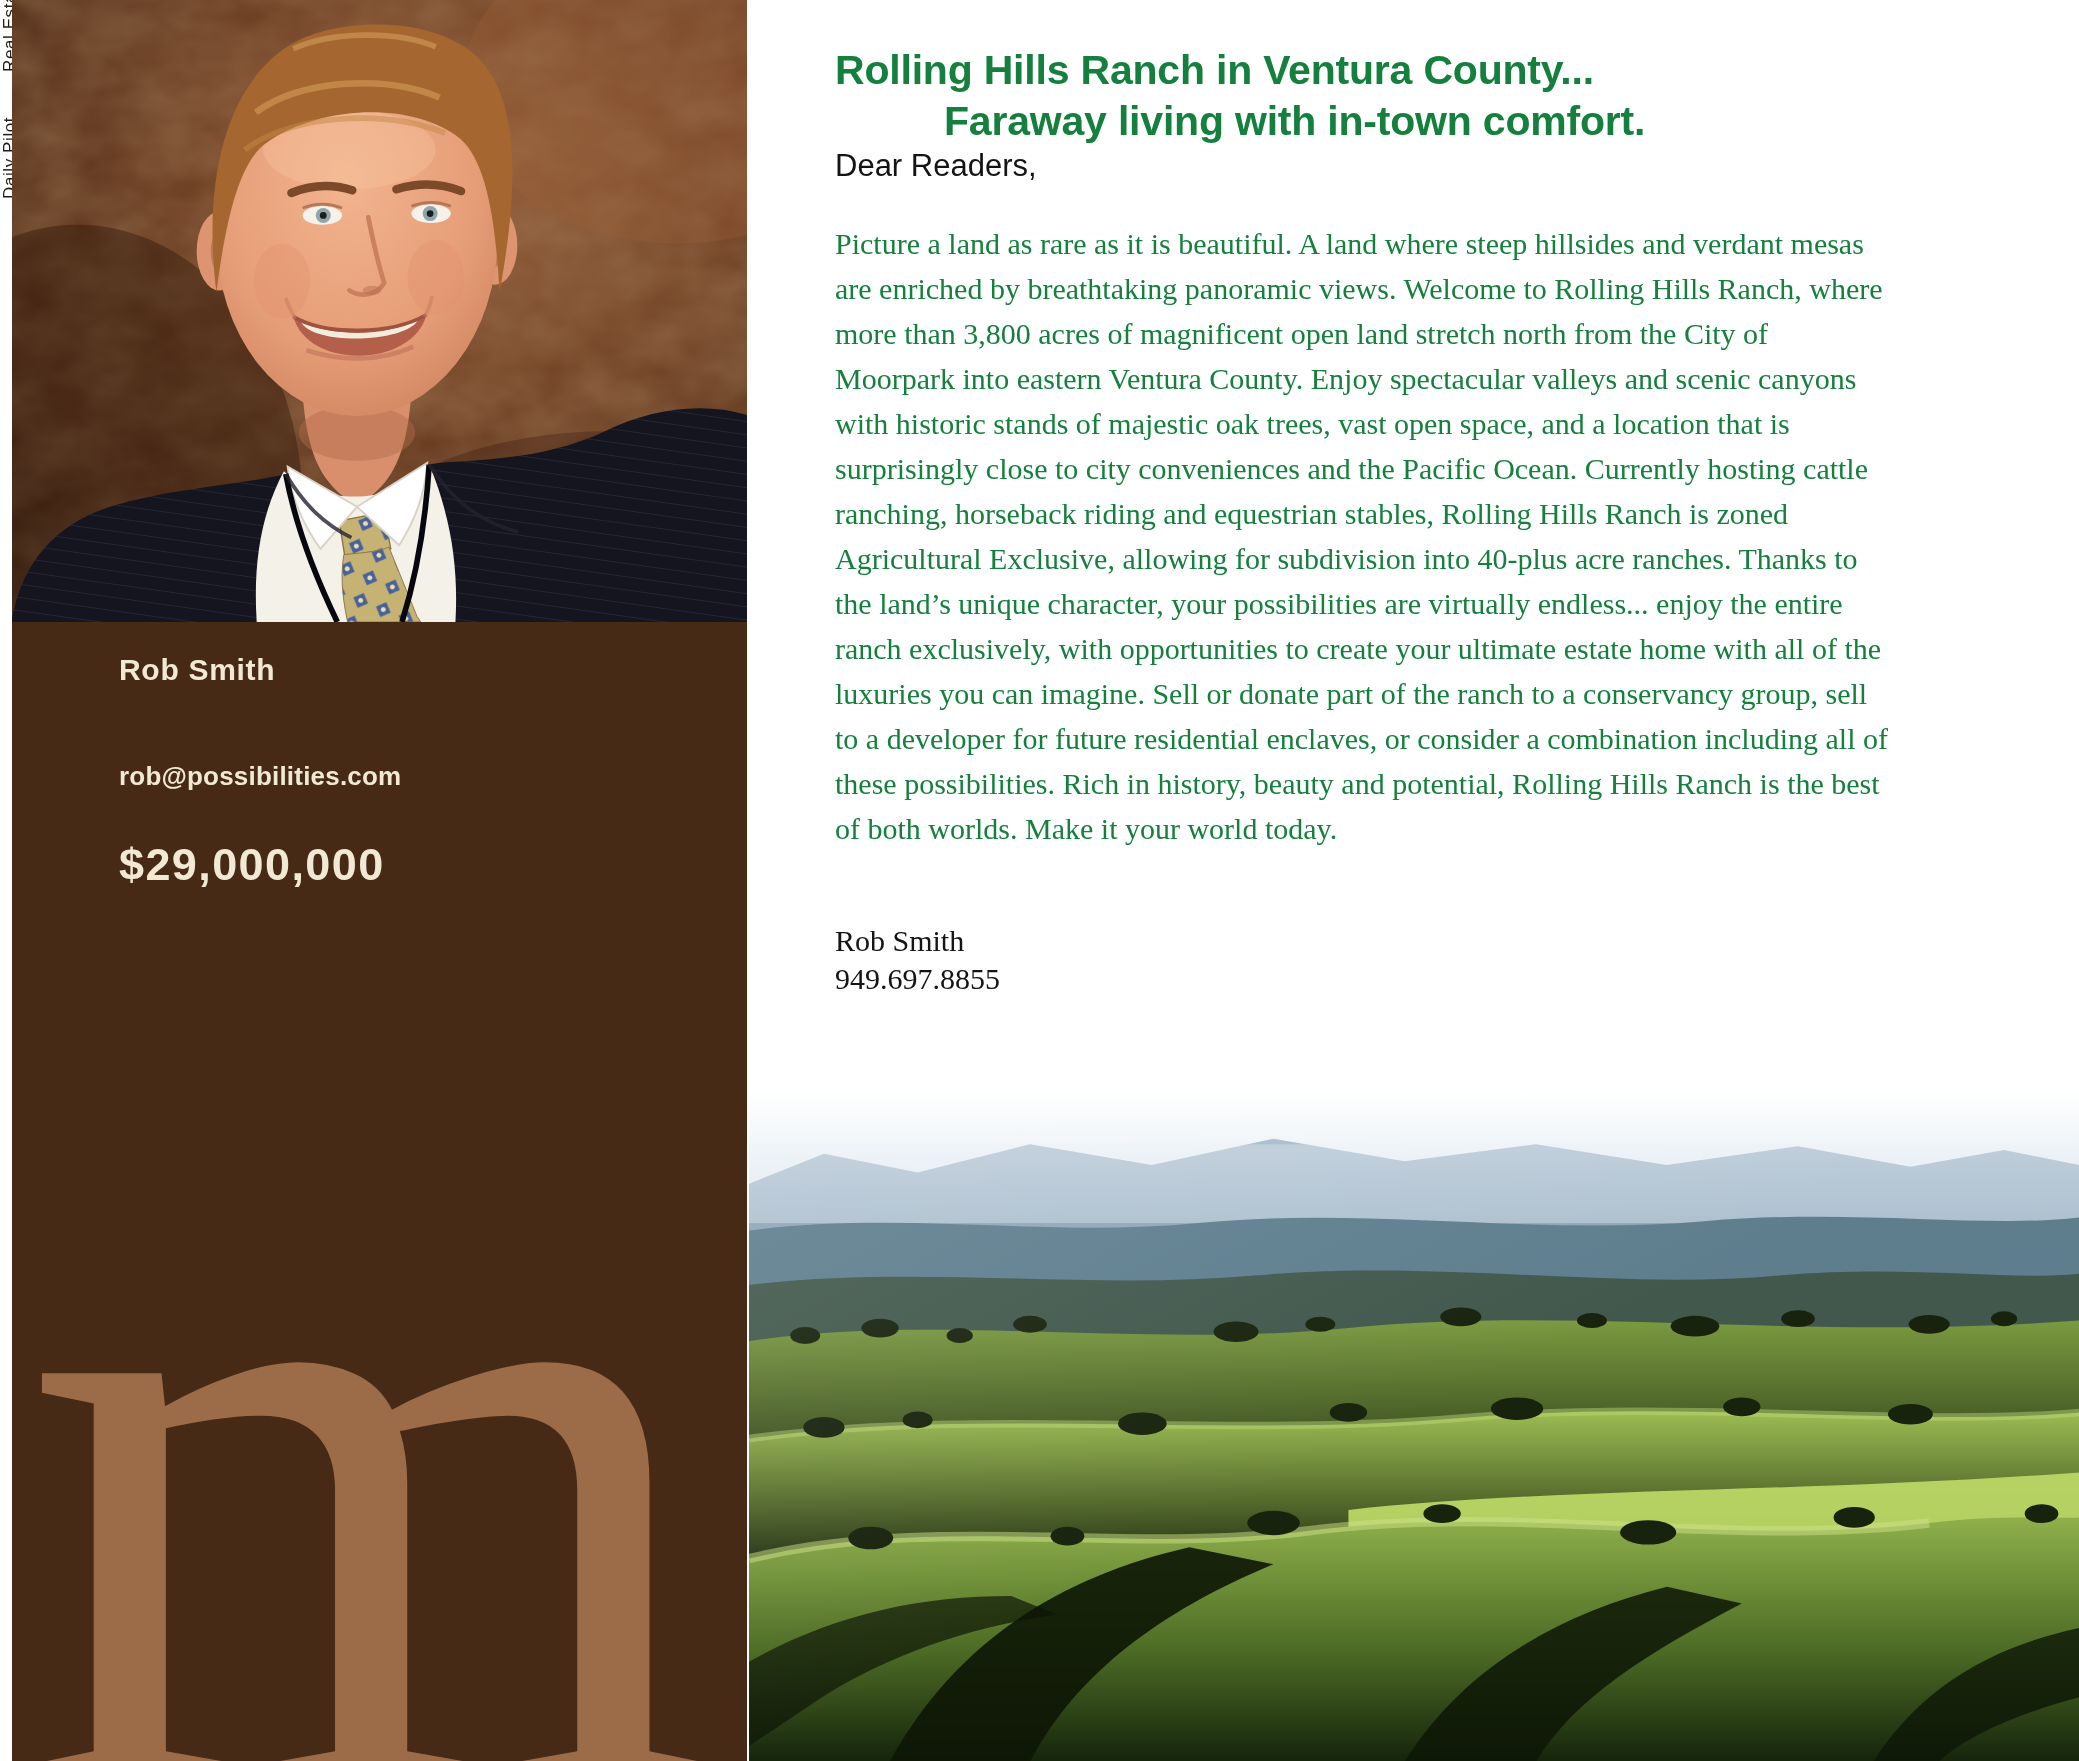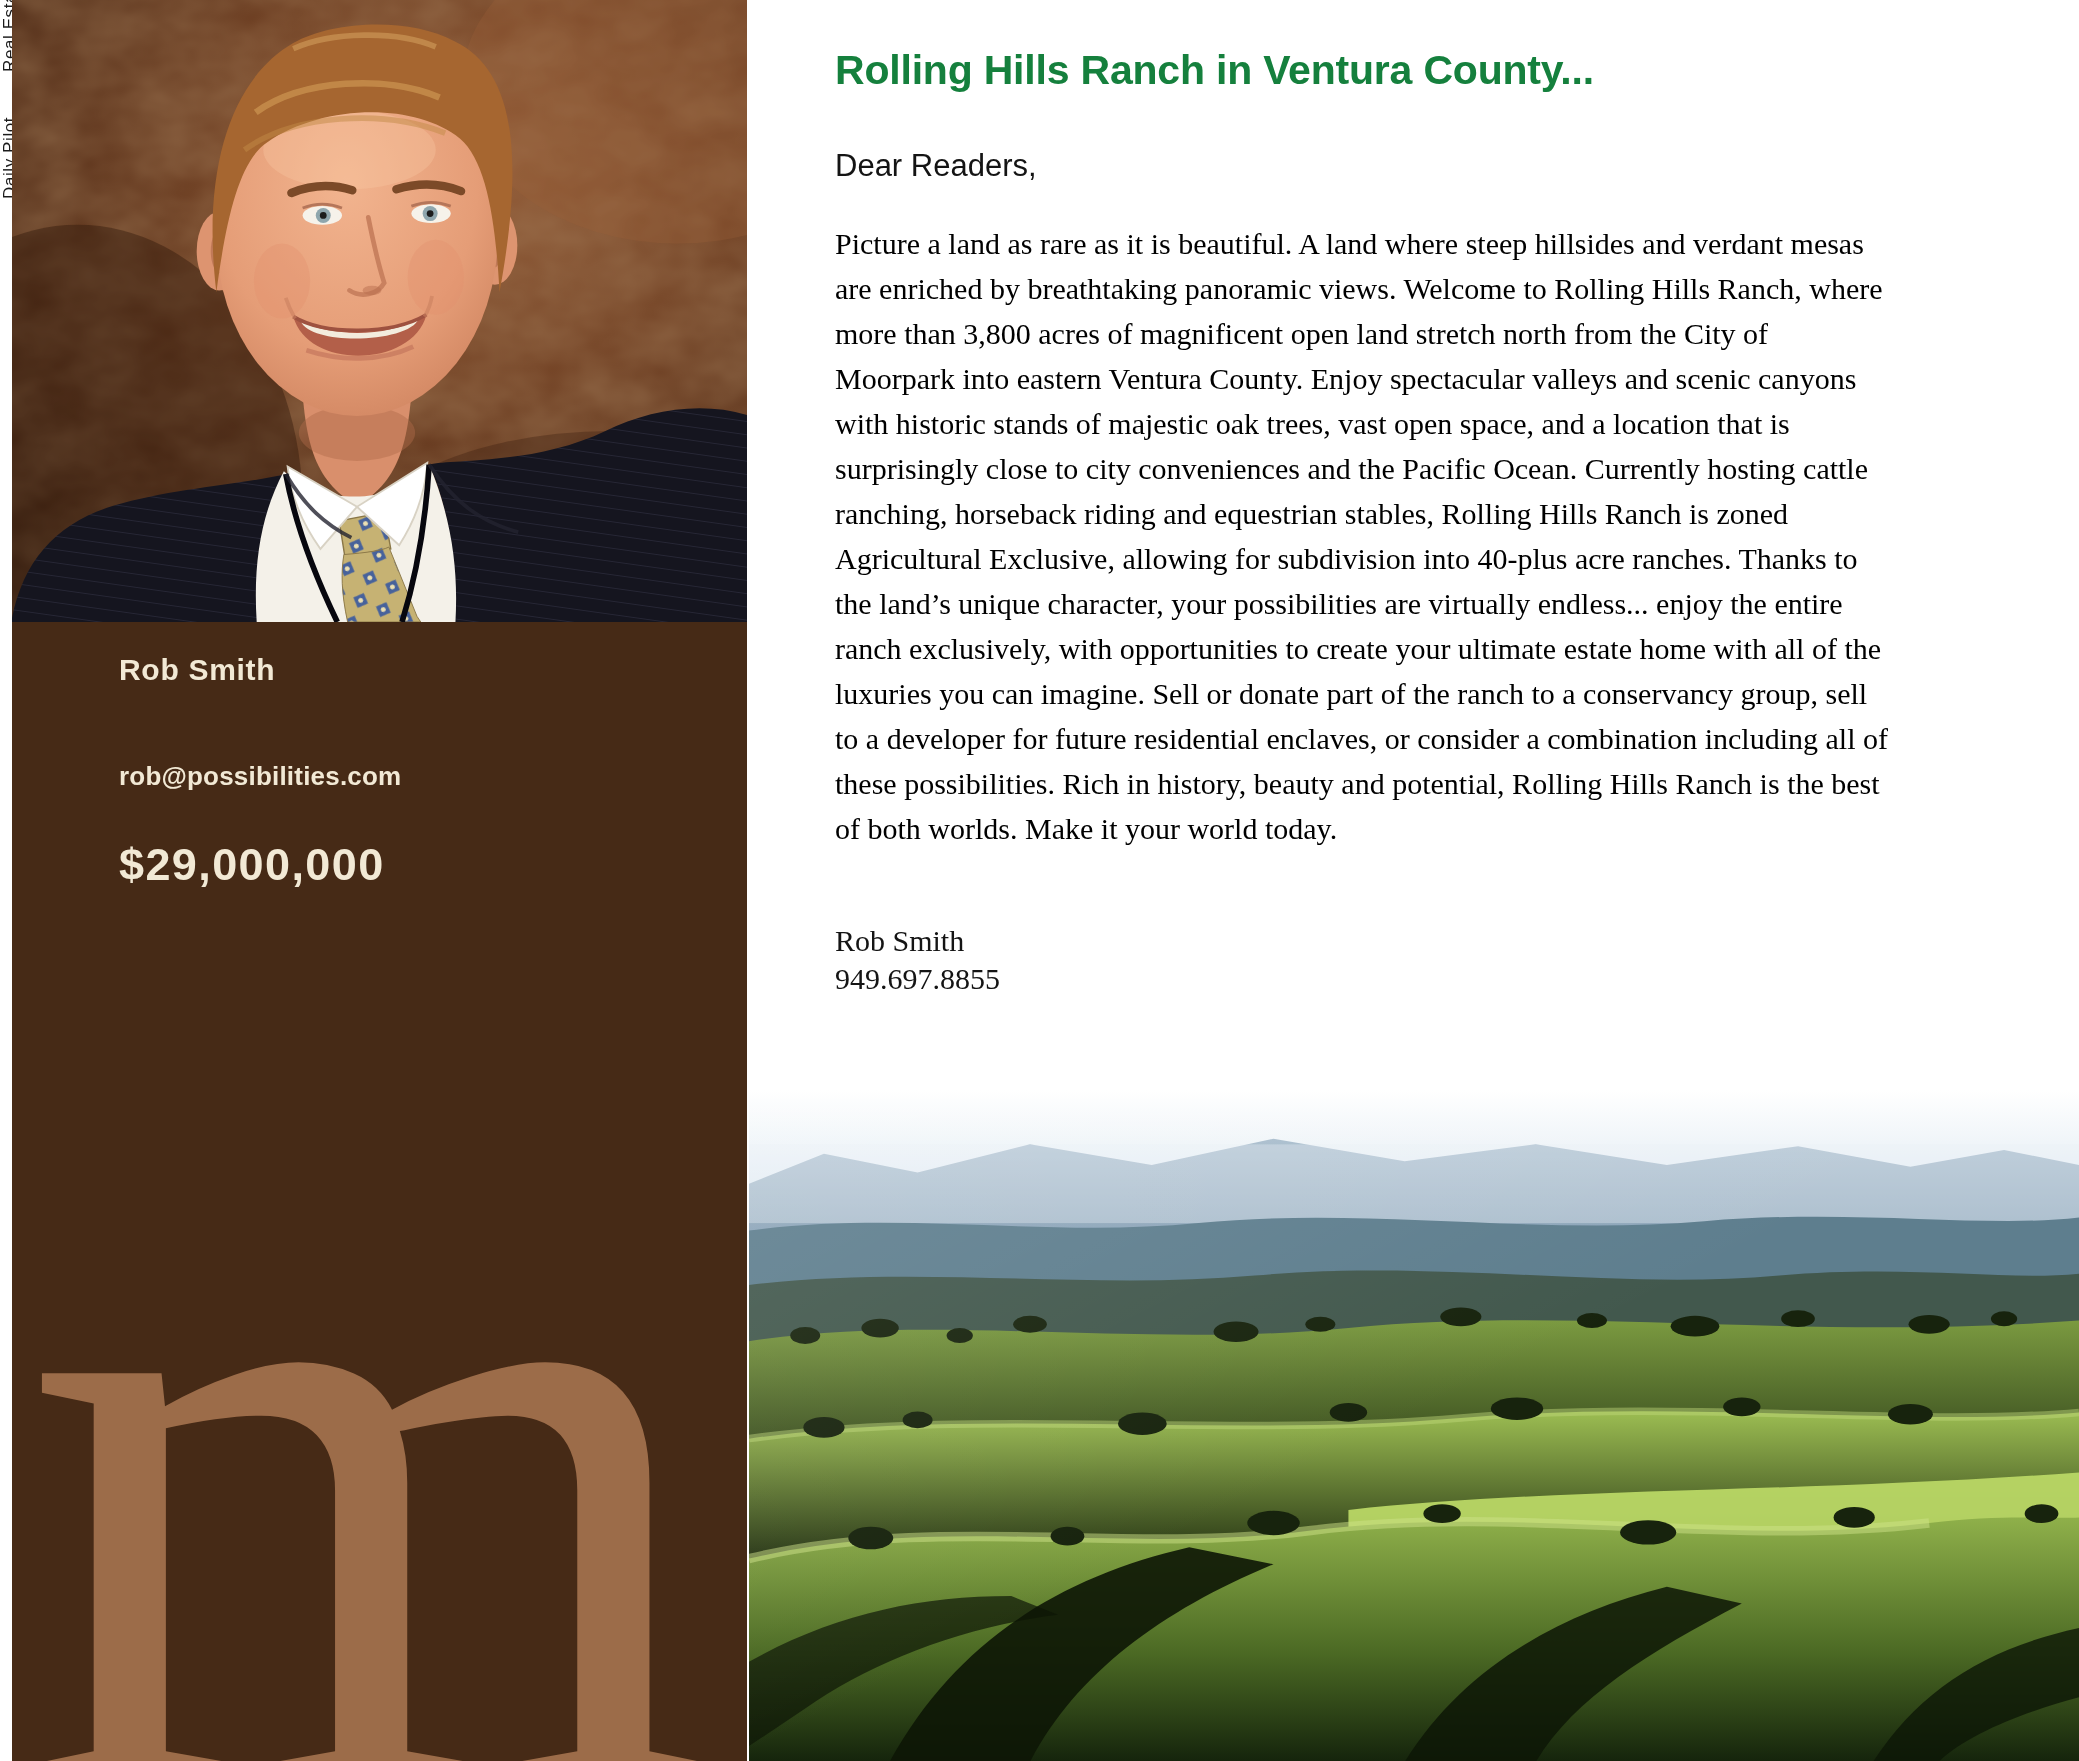--- a/index.html
+++ b/index.html
@@ -43,21 +43,21 @@
   }
   .headline .line2 { padding-left:109px; }
 
   .salutation {
     position:absolute; left:835px; top:148px;
     font-family:Liberation Sans, sans-serif; font-size:31px; color:#141414;
   }
   .body-copy {
     position:absolute; left:835px; top:221px; width:1054px;
     font-family:"Liberation Serif", serif; font-size:30px; line-height:45px;
-    color:#000000; text-align:left;
+    color:#15803d; text-align:left;
   }
   .signature {
     position:absolute; left:835px; top:922px;
     font-family:"Liberation Serif", serif; font-size:30px; line-height:38px;
     color:#141414;
   }
 
   
   .landscape {
     position:absolute; left:749px; top:1090px; width:1330px; height:672px;
@@ -170,20 +170,21 @@
     <svg class="logo-svg" viewBox="0 0 784 1216" preserveAspectRatio="none">
       <text x="12" y="1238" font-size="950" fill="#9c6c49">m</text>
     </svg>
     <div class="txt panel-name">Rob Smith</div>
     <div class="txt panel-email">rob@possibilities.com</div>
     <div class="txt panel-price">$29,000,000</div>
   </div>
 
   <div class="headline">
     <div class="line1">Rolling Hills Ranch in Ventura County...</div>
+    <div class="line2">Faraway living with in-town comfort.</div>
   </div>
 
   <div class="salutation">Dear Readers,</div>
 
   <div class="body-copy">Picture a land as rare as it is beautiful. A land where steep hillsides and verdant mesas are enriched by breathtaking panoramic views. Welcome to Rolling Hills Ranch, where more than 3,800 acres of magnificent open land stretch north from the City of Moorpark into eastern Ventura County. Enjoy spectacular valleys and scenic canyons with historic stands of majestic oak trees, vast open space, and a location that is surprisingly close to city conveniences and the Pacific Ocean. Currently hosting cattle ranching, horseback riding and equestrian stables, Rolling Hills Ranch is zoned Agricultural Exclusive, allowing for subdivision into 40-plus acre ranches. Thanks to the land’s unique character, your possibilities are virtually endless... enjoy the entire ranch exclusively, with opportunities to create your ultimate estate home with all of the luxuries you can imagine. Sell or donate part of the ranch to a conservancy group, sell to a developer for future residential enclaves, or consider a combination including all of these possibilities. Rich in history, beauty and potential, Rolling Hills Ranch is the best of both worlds. Make it your world today.</div>
 
   <div class="signature">
     <div>Rob Smith</div>
     <div>949.697.8855</div>
   </div>

